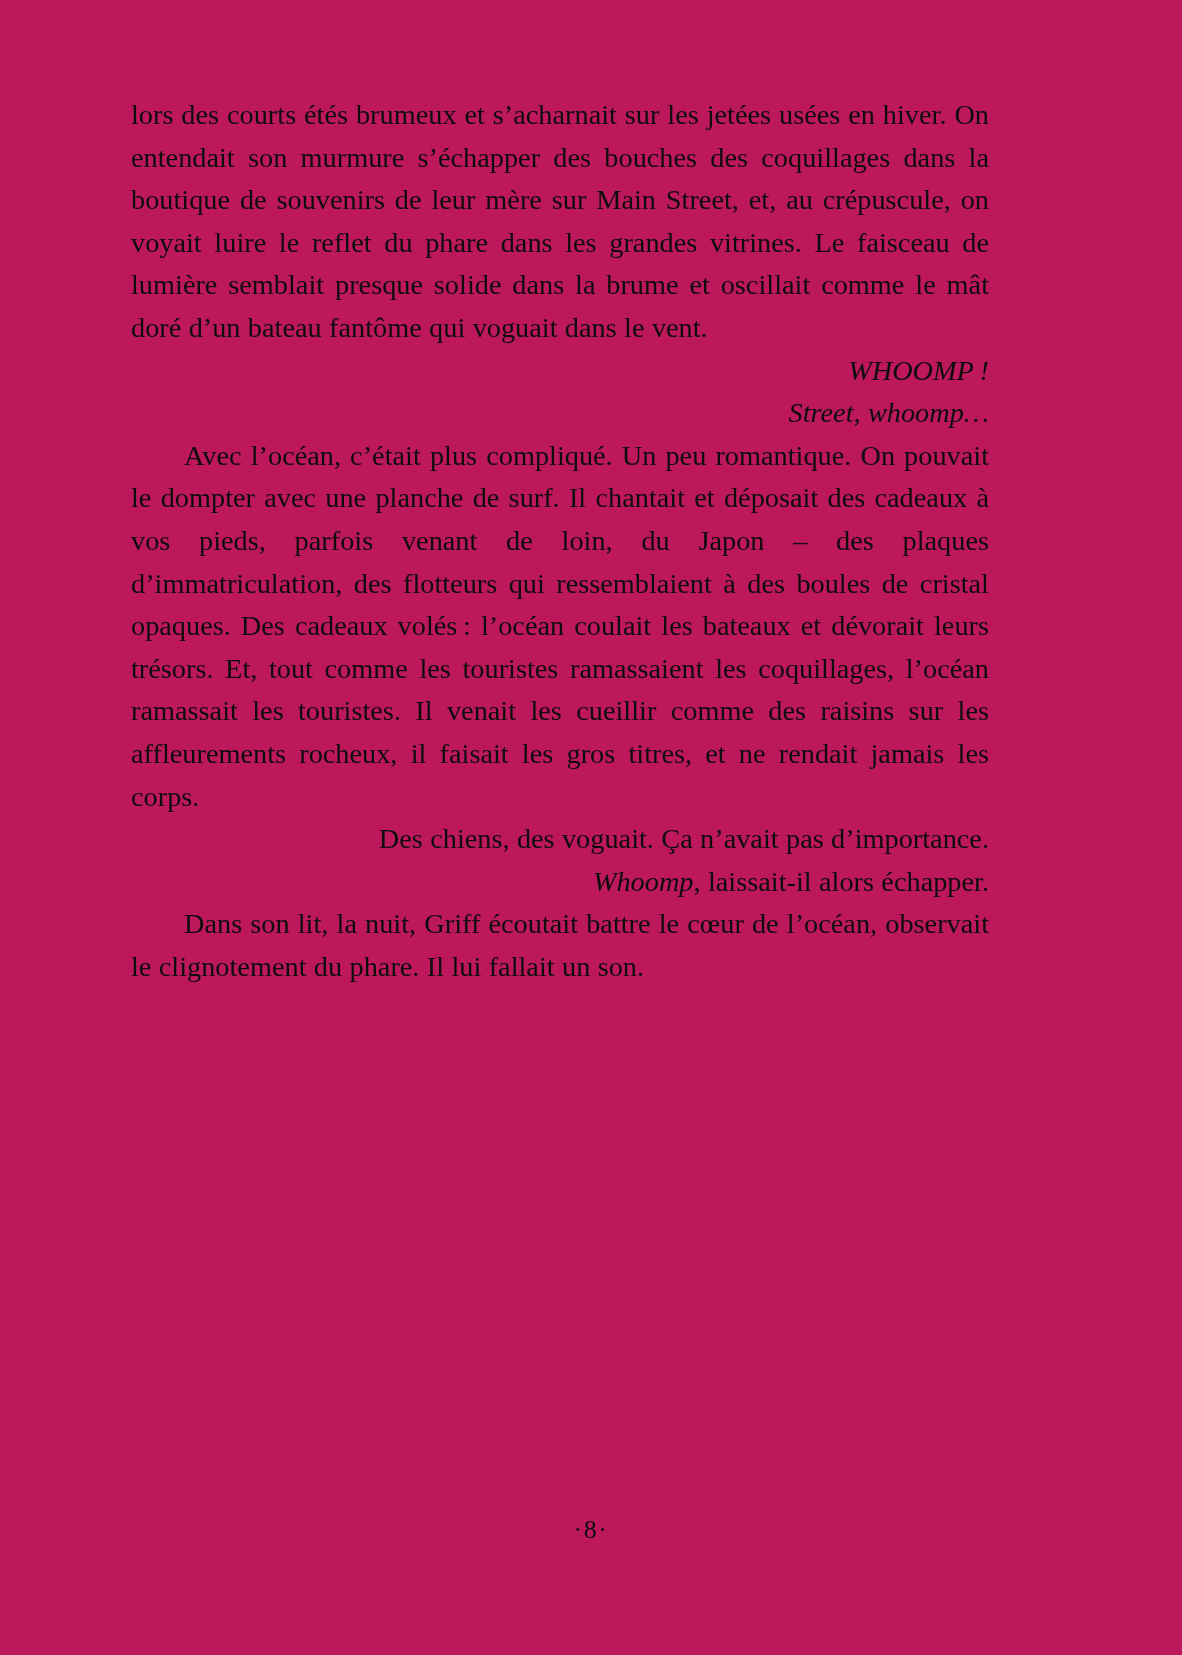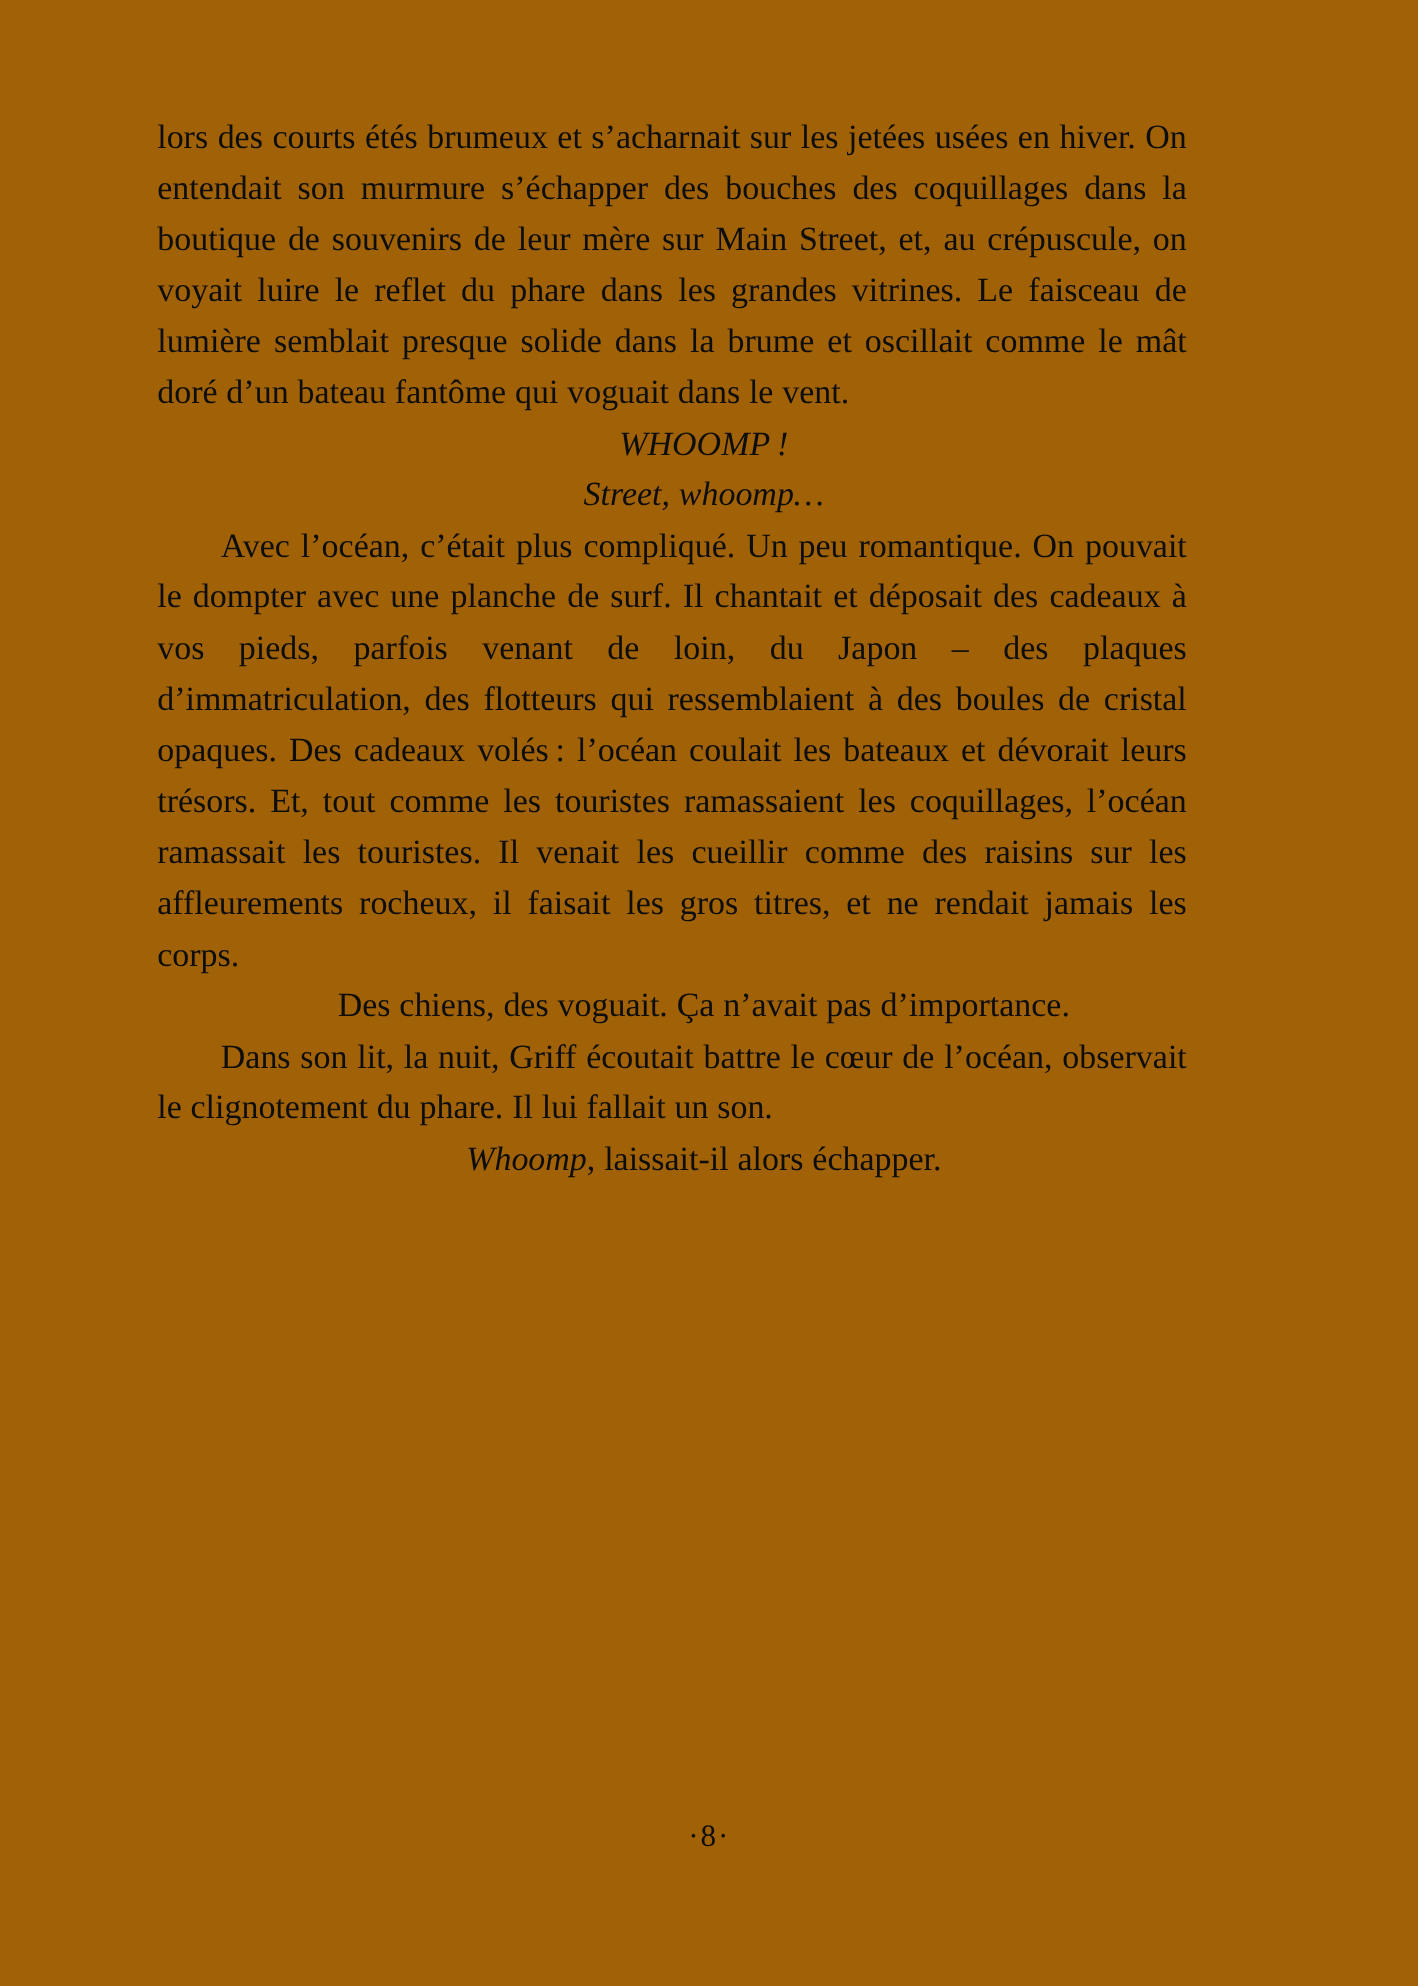--- a/index.html
+++ b/index.html
@@ -13,21 +13,21 @@
     height: 1655px;
     position: relative;
     overflow: hidden;
     font-family: "Liberation Serif", "DejaVu Serif", serif;
     color: #0d0d0d;
   }
 
   #page {
     position: absolute;
     inset: 0;
-    background: #a16207;
+    background: #be185d;
   }
 
   
   #text-block {
     position: absolute;
     left: 131px;
     top: 94px;
     width: 858px;
   }
 
@@ -43,21 +43,21 @@
     word-spacing: 0.01em;
   }
 
   
   p.para.continuation {
     text-indent: 0;
   }
 
   
   p.para.nojustify {
-    text-align: center;
+    text-align: right;
     font-family: Liberation Serif, serif;
   }
 
   em, .ital {
     font-style: italic;
   }
 
   
   #folio {
     position: absolute;
@@ -93,26 +93,26 @@
 
 
     <p class="para">
       <span>Avec l’océan, c’était plus compliqué. Un peu romantique. On pouvait le dompter avec une planche de surf. Il chantait et déposait des cadeaux à vos pieds, parfois venant de loin, du Japon – des plaques d’immatriculation, des flotteurs qui res­semblaient à des boules de cristal opaques. Des cadeaux volés : l’océan coulait les bateaux et dévorait leurs trésors. Et, tout comme les touristes ramassaient les coquillages, l’océan ramas­sait les touristes. Il venait les cueillir comme des raisins sur les affleurements rocheux, il faisait les gros titres, et ne rendait jamais les corps.</span>
     </p>
 
     <p class="para nojustify">
       <span>Des chiens, des voguait. Ça n’avait pas d’importance.</span>
     </p>
 
+    <p class="para nojustify">
+      <em class="ital">Whoomp</em><span>, laissait-il alors échapper.</span>
+    </p>
+
     <p class="para">
       <span>Dans son lit, la nuit, Griff écoutait battre le cœur de l’océan, observait le clignotement du phare. Il lui fallait un son.</span>
-    </p>
-
-    <p class="para nojustify">
-      <em class="ital">Whoomp</em><span>, laissait-il alors échapper.</span>
     </p>
 
 
 
   </div>
 
   <div id="folio">·8·</div>
 
 </div>
 

